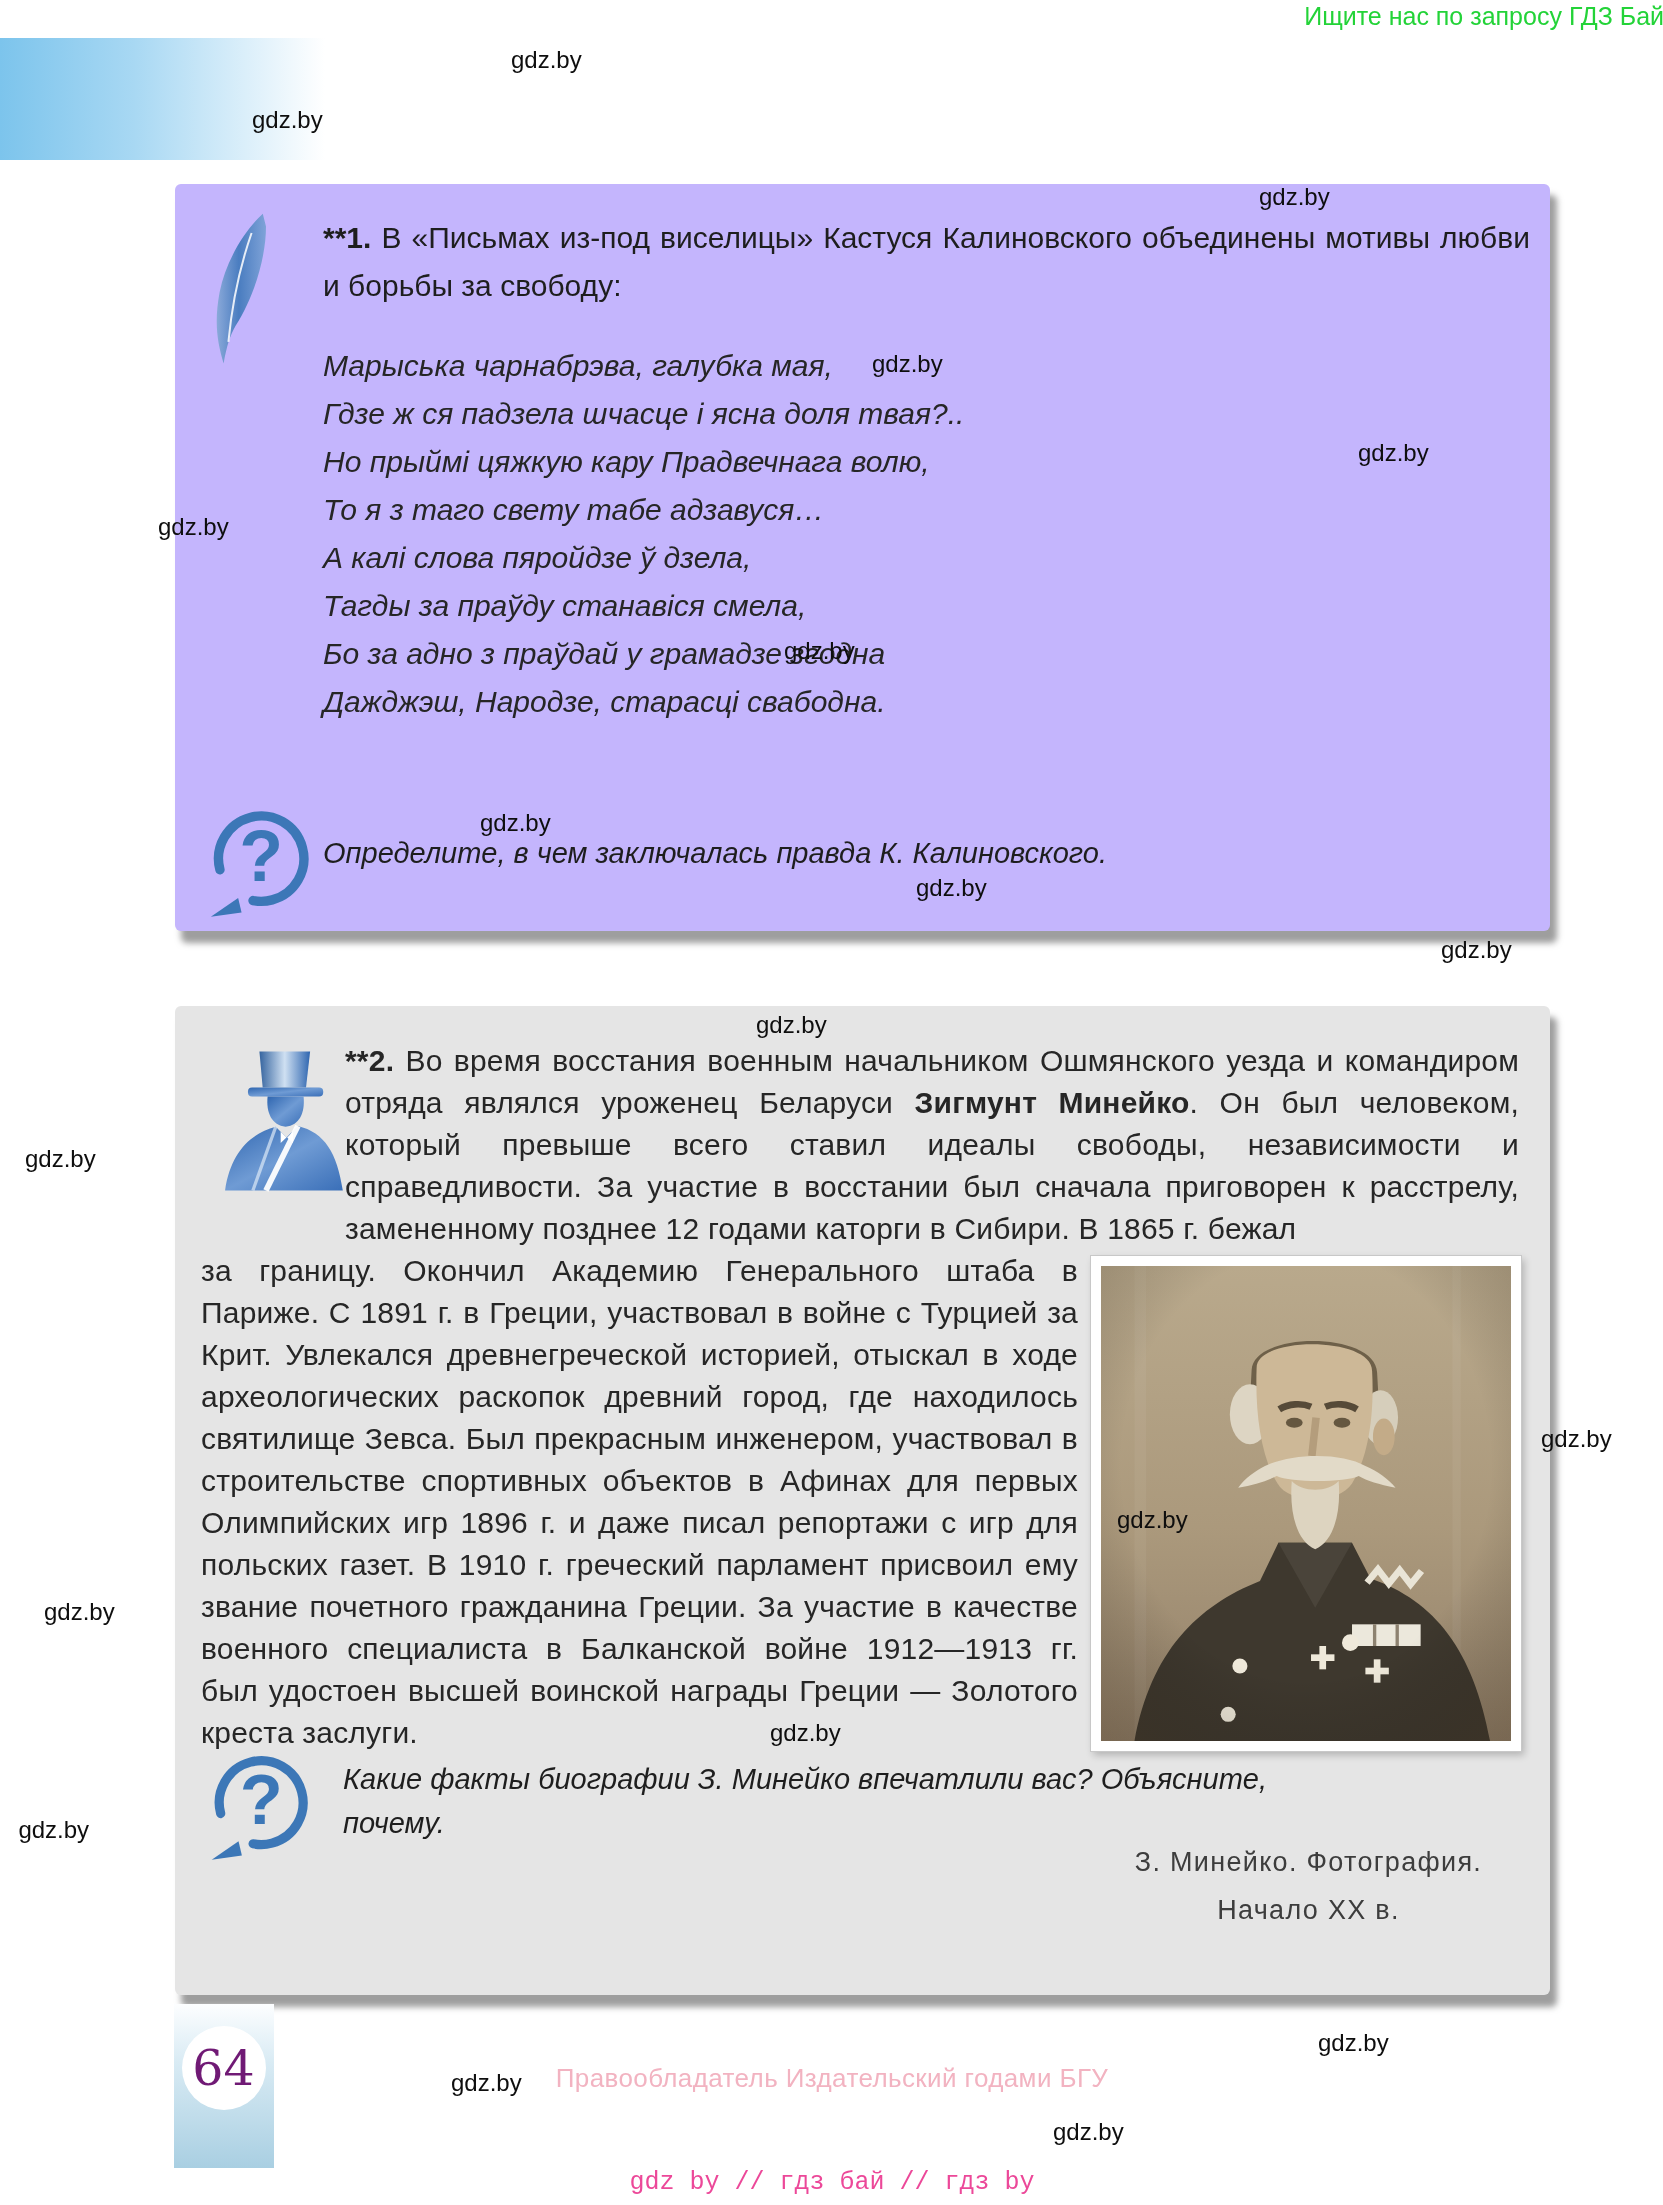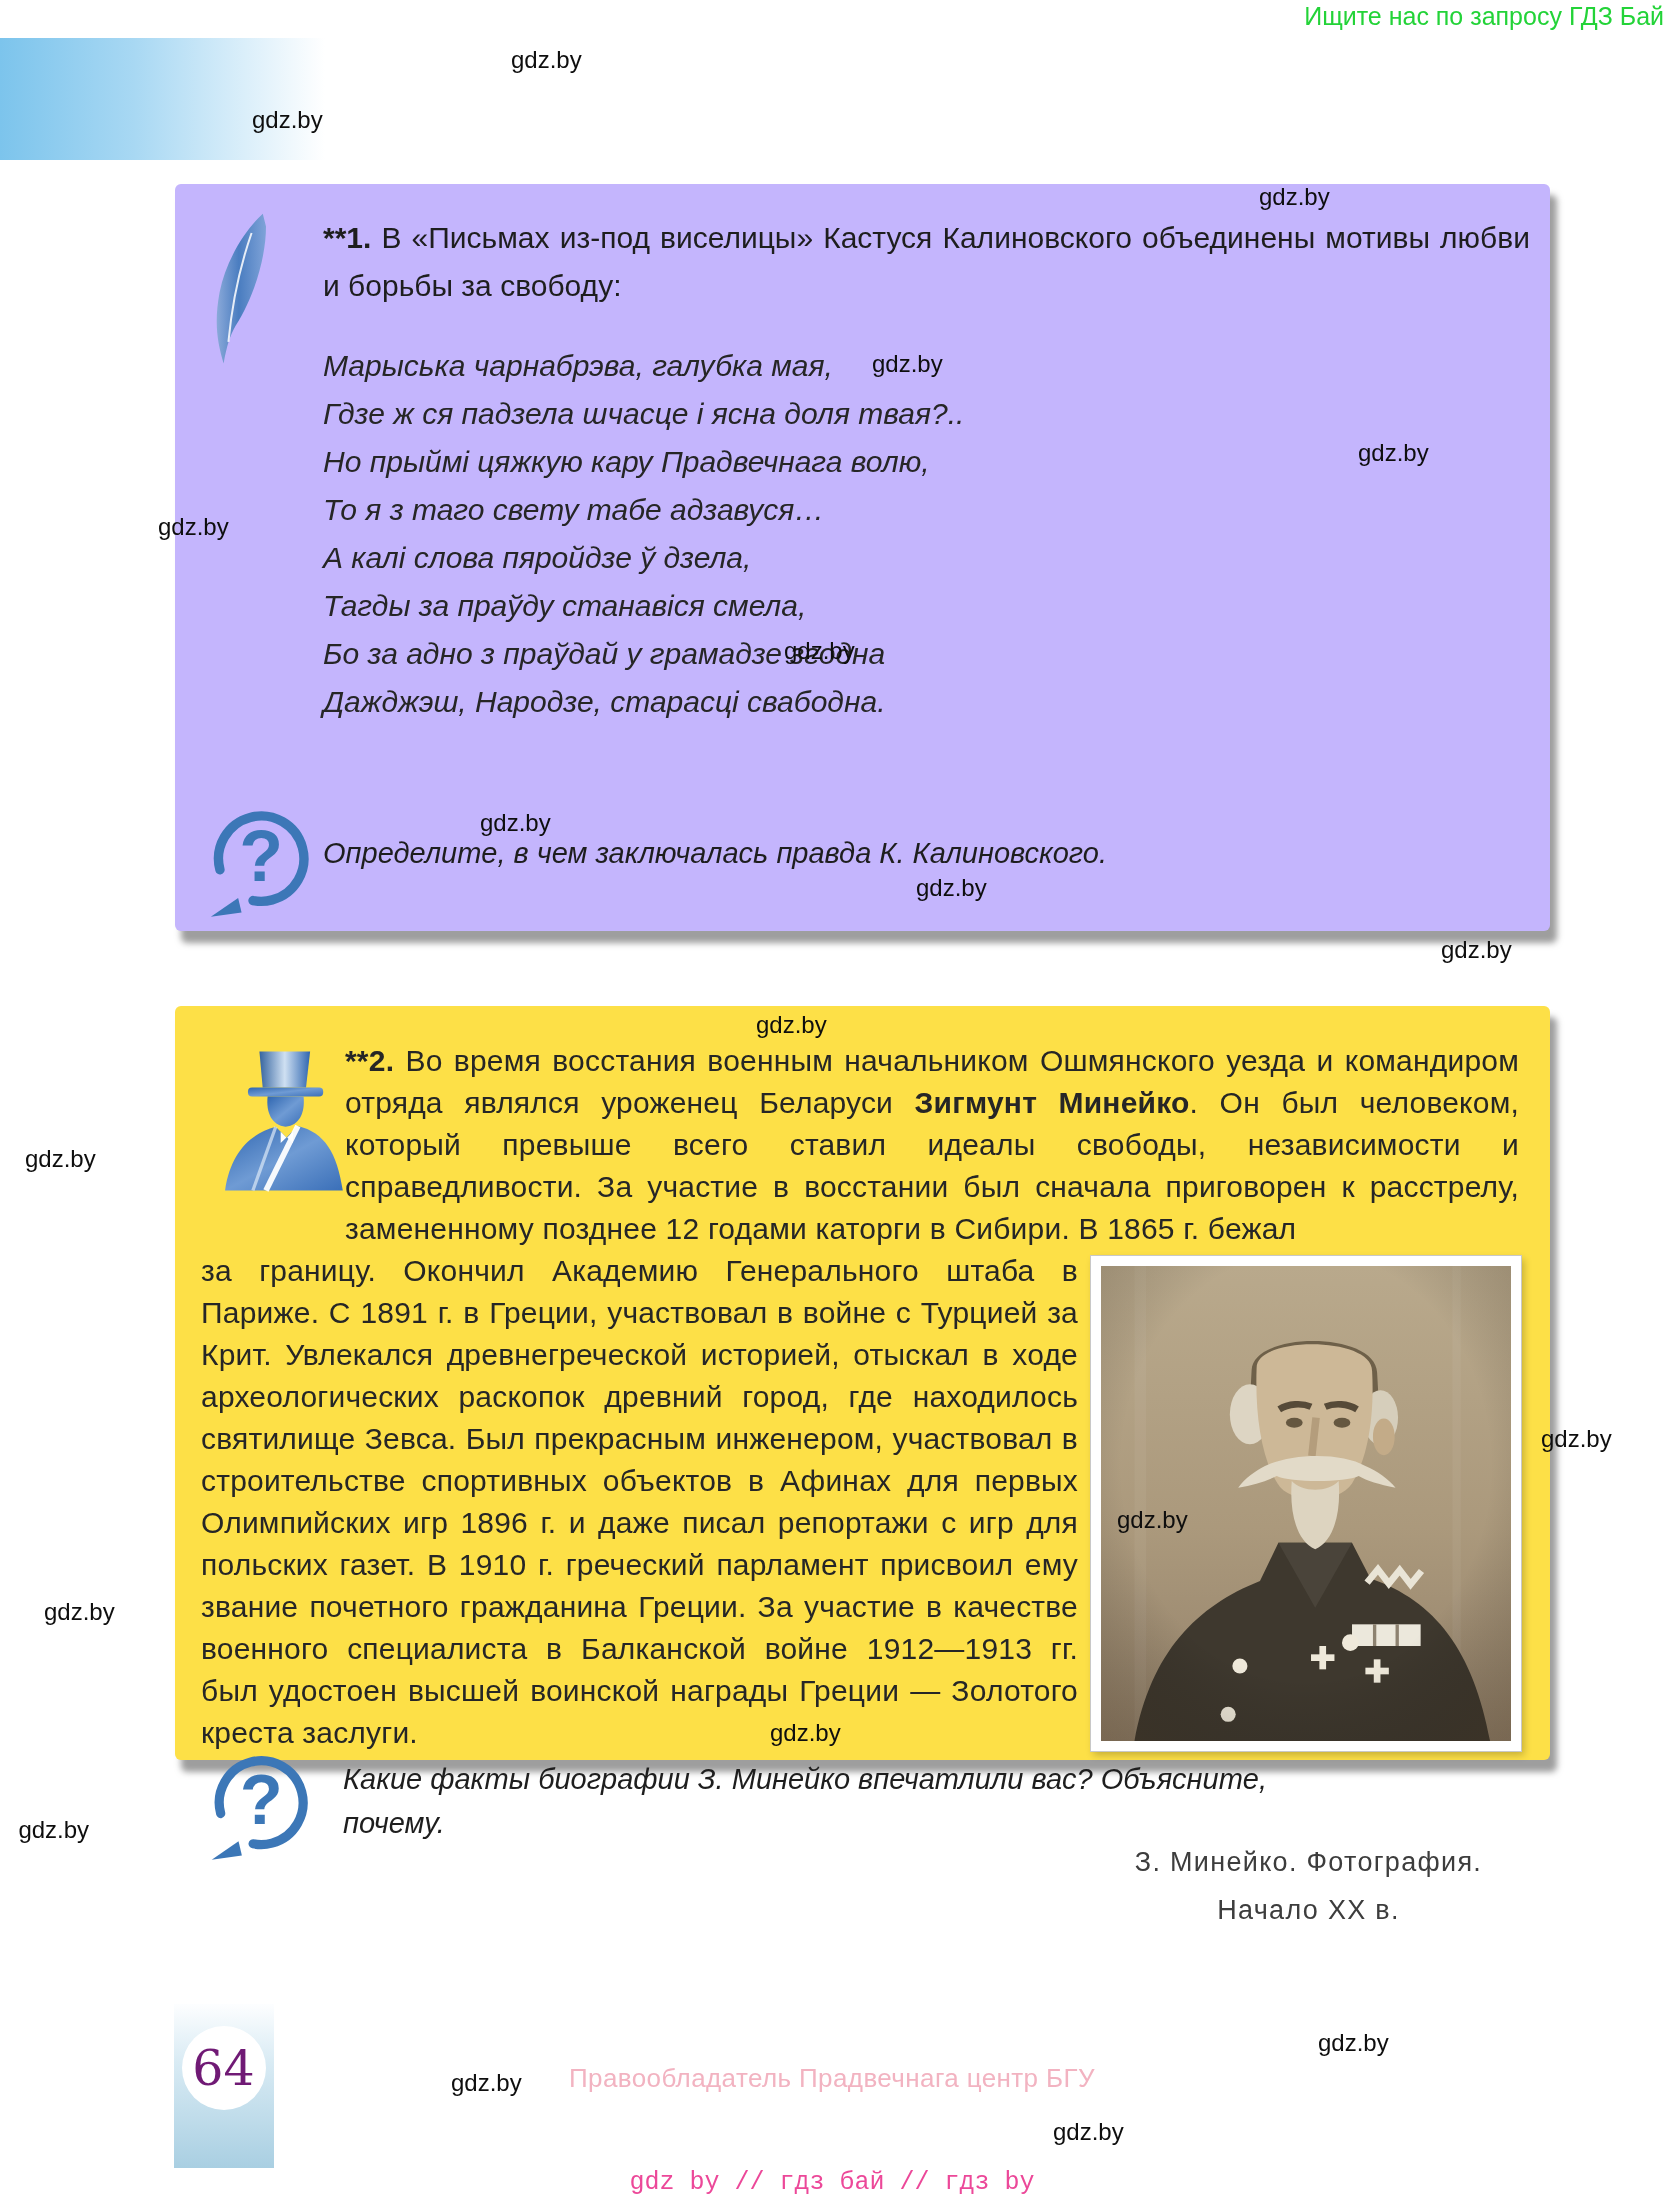--- a/index.html
+++ b/index.html
@@ -20,21 +20,21 @@
   
   .wm{
     position:absolute; font-size:24px; color:#0e0e0e; white-space:nowrap; z-index:9;
   }
   
   .block{
     position:absolute; left:175px; width:1375px; border-radius:5.9px; z-index:2;
     box-shadow:6.7px 11.7px 5.9px rgba(125,125,125,0.75);
   }
   .block.green{ top:184px; height:747px; background:#c4b5fd; }
-  .block.peach{ top:1006px; height:754px; background:#fde047; }
+  .block.peach{ top:1006px; height:989px; background:#e5e5e5; }
 
   .task-number{ font-weight:bold; }
 
   .t1-heading{
     position:absolute; left:148px; top:30px; width:1207px;
     font-size:30px; line-height:48px; color:#1e1e1e; text-align:justify;
   }
   .poem{
     position:absolute; left:148px; top:158px;
     font-size:30px; font-style:italic; line-height:48px; color:#262626;
@@ -239,21 +239,21 @@
   <div class="photo-caption">
     <div>З. Минейко. Фотография.</div>
     <div>Начало XX в.</div>
   </div>
 
   <div class="page-badge">
     <div class="circle">
       <span class="num">64</span>
     </div>
   </div>
-  <div class="footer-pink">Правообладатель Прадвечнага центр БГУ</div>
+  <div class="footer-pink">Правообладатель Издательский годами БГУ</div>
   <div class="footer-blue">gdz by  //  гдз бай  //  гдз by</div>
 
   <div class="wm" style="left:511px;top:46px">gdz.by</div>
   <div class="wm" style="left:252px;top:106px">gdz.by</div>
   <div class="wm" style="left:1259px;top:183px">gdz.by</div>
   <div class="wm" style="left:872px;top:350px">gdz.by</div>
   <div class="wm" style="left:1358px;top:439px">gdz.by</div>
   <div class="wm" style="left:158px;top:513px">gdz.by</div>
   <div class="wm" style="left:784px;top:637px">gdz.by</div>
   <div class="wm" style="left:480px;top:809px">gdz.by</div>

